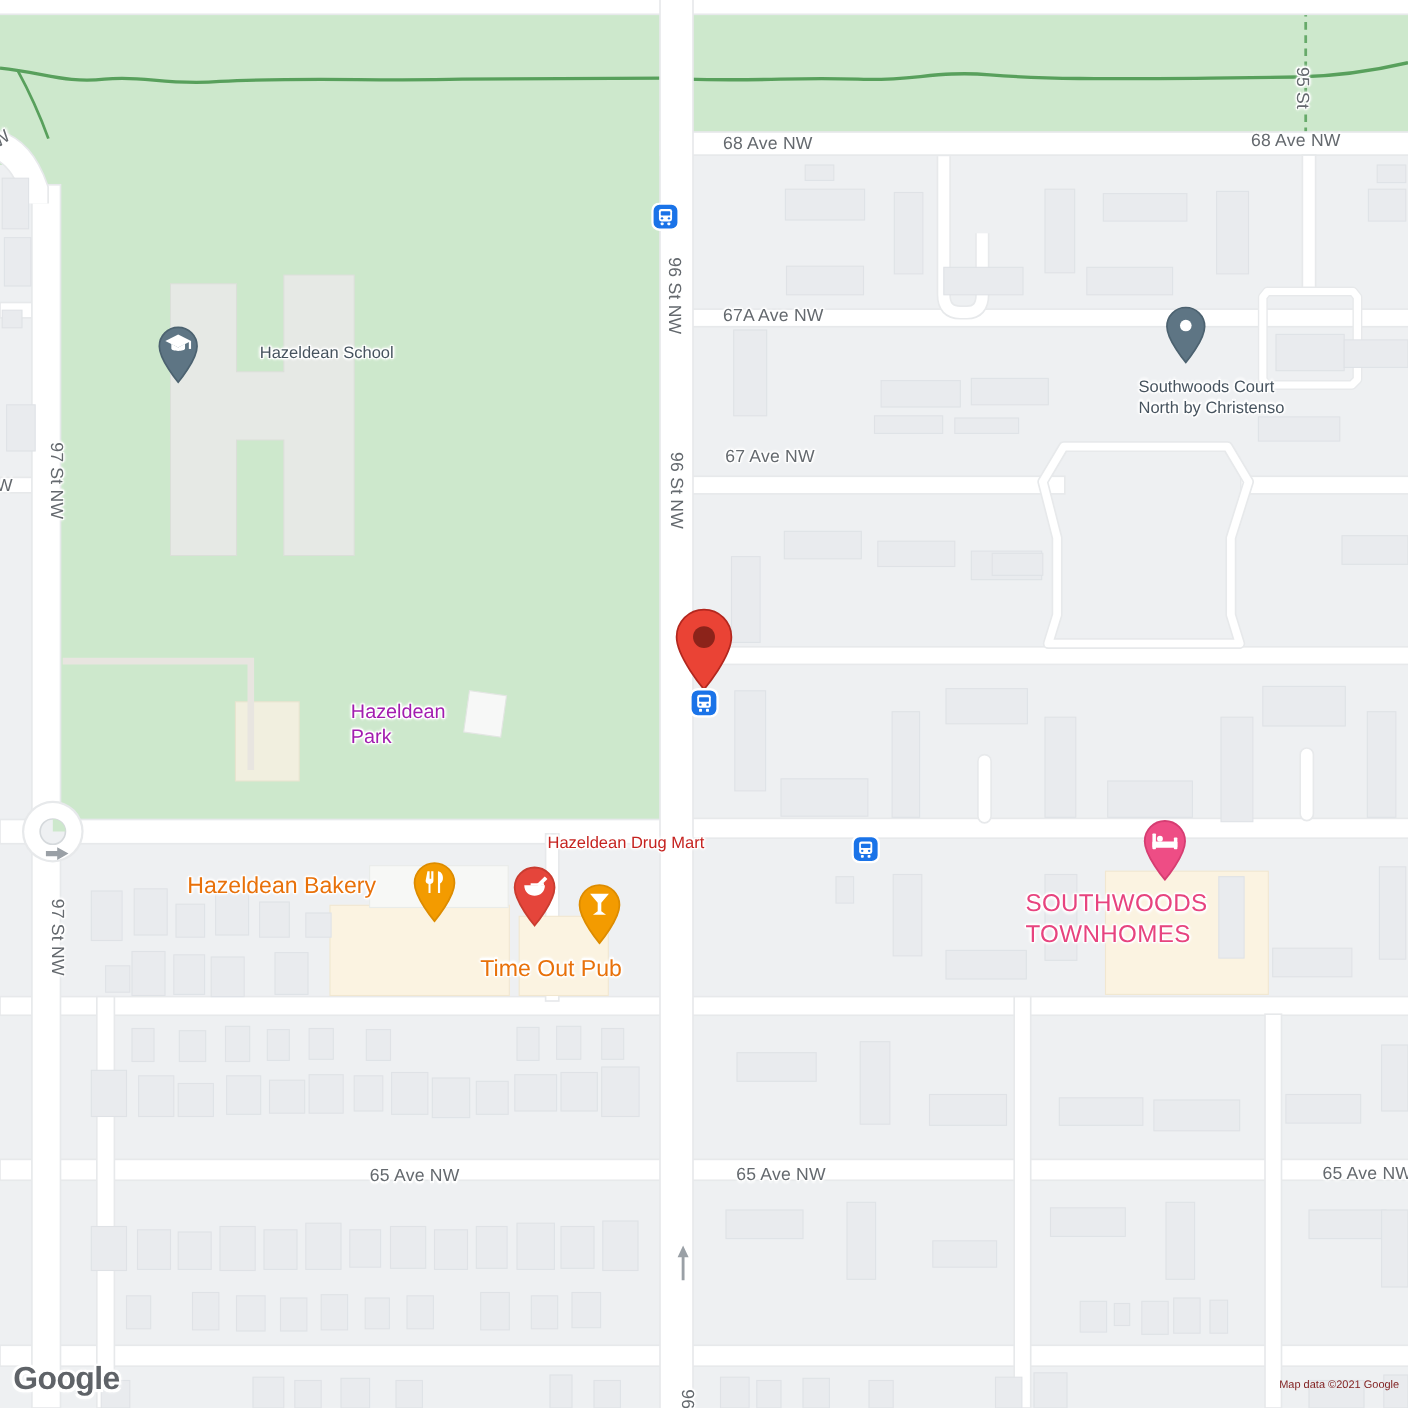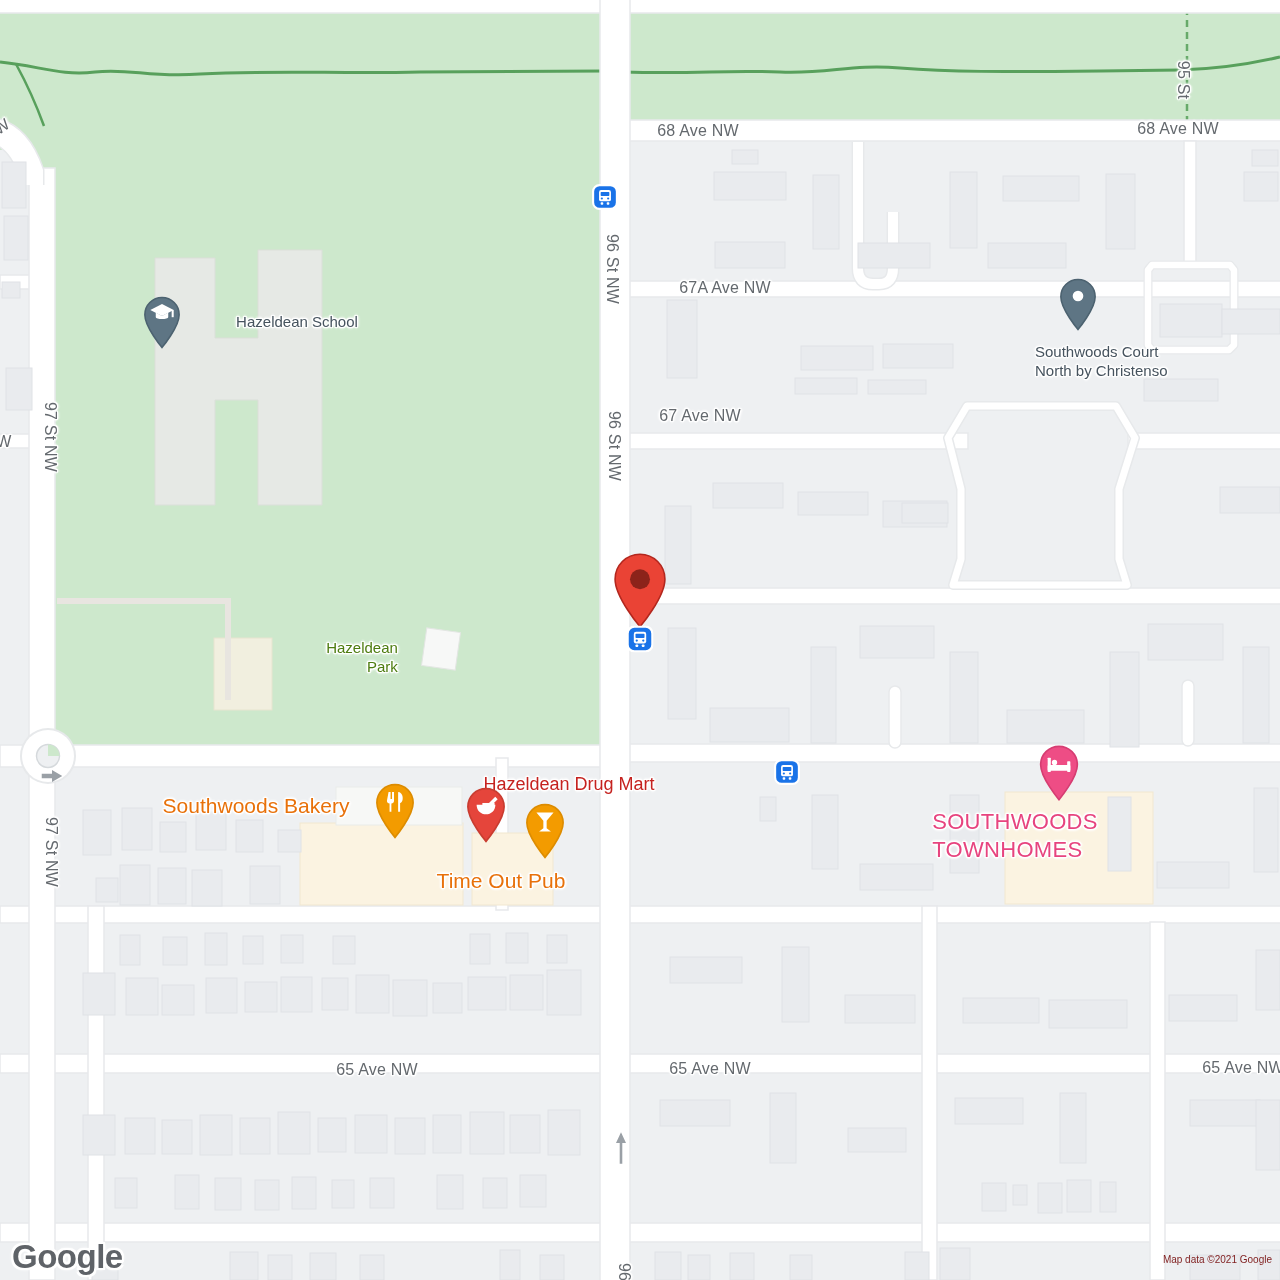--- a/index.html
+++ b/index.html
@@ -4,29 +4,29 @@
 <style>
   html,body{margin:0;padding:0;background:#fff;}
   #map{position:relative;width:1280px;height:1280px;overflow:hidden;
        font-family:"Liberation Sans",sans-serif;background:#eef0f2;}
   #geom{position:absolute;left:0;top:0;}
   .lbl{position:absolute;white-space:pre;line-height:1.25;pointer-events:auto;
        text-shadow:-1px -1px 0 #fff,1px -1px 0 #fff,-1px 1px 0 #fff,1px 1px 0 #fff,
                    0 2px 2px #fff,0 -2px 2px #fff,2px 0 2px #fff,-2px 0 2px #fff;}
   .st{font-size:16px;color:#64696e;letter-spacing:.2px;}
   .poi-school{font-size:15px;color:#46535e;}
-  .poi-park{font-size:15px;color:#4d7c0f;text-align:right;}
-  .poi-red{font-size:18px;color:#c5221f;margin-top:17px;}
+  .poi-park{font-size:18px;color:#a21caf;text-align:left;}
+  .poi-red{font-size:15px;color:#c5221f;}
   .poi-orange{font-size:21px;color:#e8710a;}
   .poi-pink{font-size:22px;color:#e7447f;text-align:left;letter-spacing:.3px;}
   .marker{position:absolute;}
   .marker svg{display:block;width:100%;height:100%;}
   .anchor-tip{transform:translate(-50%,-100%);}
   .anchor-c{transform:translate(-50%,-50%);}
-  #google-logo{position:absolute;left:12px;top:1238px;font-size:33px;font-weight:700;
+  #google-logo{position:absolute;left:12px;top:1238px;font-size:29px;font-weight:700;
        color:#5f6368;letter-spacing:-.5px;
        text-shadow:-2px -2px 0 #fff,2px -2px 0 #fff,-2px 2px 0 #fff,2px 2px 0 #fff,
                    0 2px 3px #fff,0 -2px 3px #fff,2px 0 3px #fff,-2px 0 3px #fff;}
   #attribution{position:absolute;right:8px;top:1254px;font-size:10px;color:#7f1d1d;}
 </style>
 </head>
 <body>
 
 <div id="map">
 
@@ -242,35 +242,35 @@
   </svg>
 
   <div id="label-layer">
       <div class="lbl st" style="left: 698px; top: 131px; transform: translate(-50%, -50%);">68 Ave NW</div>
       <div class="lbl st" style="left: 1178px; top: 129px; transform: translate(-50%, -50%);">68 Ave NW</div>
       <div class="lbl st" style="left: 1183px; top: 80px; transform: translate(-50%, -50%) rotate(90deg);">95 St</div>
       <div class="lbl st" style="left: 612px; top: 269px; transform: translate(-50%, -50%) rotate(90deg);">96 St NW</div>
       <div class="lbl st" style="left: 614px; top: 446px; transform: translate(-50%, -50%) rotate(90deg);">96 St NW</div>
       <div class="lbl st" style="left: 50px; top: 437px; transform: translate(-50%, -50%) rotate(90deg);">97 St NW</div>
       <div class="lbl st" style="left: 51px; top: 852px; transform: translate(-50%, -50%) rotate(90deg);">97 St NW</div>
-      <div class="lbl st" style="left: 725px; top: 288px; transform: translate(-50%, -50%);">67A Ave NW</div>
+      <div class="lbl st" style="left: 703px; top: 288px; transform: translate(-50%, -50%);">67A Ave NW</div>
       <div class="lbl st" style="left: 700px; top: 416px; transform: translate(-50%, -50%);">67 Ave NW</div>
       <div class="lbl st" style="left: 377px; top: 1070px; transform: translate(-50%, -50%);">65 Ave NW</div>
       <div class="lbl st" style="left: 710px; top: 1069px; transform: translate(-50%, -50%);">65 Ave NW</div>
       <div class="lbl st" style="left: 1243px; top: 1068px; transform: translate(-50%, -50%);">65 Ave NW</div>
       <div class="lbl st" style="left: 4px; top: 442px; transform: translate(-50%, -50%);">W</div>
       <div class="lbl st" style="left: 2px; top: 127px; transform: translate(-50%, -50%) rotate(-35deg);">W</div>
       <div class="lbl st" style="left: 624px; top: 1272px; transform: translate(-50%, -50%) rotate(90deg);">96</div>
       <div class="lbl poi-school" style="left: 297px; top: 322px; transform: translate(-50%, -50%);">Hazeldean School</div>
       <div class="lbl poi-park" style="left: 362px; top: 658px; transform: translate(-50%, -50%);">Hazeldean
 Park</div>
       <div class="lbl poi-school" style="left: 1035px; top: 343px;">Southwoods Court
 North by Christenso</div>
       <div class="lbl poi-red" style="left: 569px; top: 767px; transform: translate(-50%, -50%);">Hazeldean Drug Mart</div>
-      <div class="lbl poi-orange" style="left: 256px; top: 806px; transform: translate(-50%, -50%);">Southwoods Bakery</div>
+      <div class="lbl poi-orange" style="left: 256px; top: 806px; transform: translate(-50%, -50%);">Hazeldean Bakery</div>
       <div class="lbl poi-orange" style="left: 480px; top: 881px; transform: translate(-50%, -50%); margin-left: 21px;">Time Out Pub</div>
       <div class="lbl poi-pink" style="left: 1015px; top: 835px; transform: translate(-50%, -50%);">SOUTHWOODS
 TOWNHOMES</div>
     </div>
   <div id="marker-layer">
       <div class="marker anchor-tip" style="left: 162px; top: 349px; width: 38px; height: 53px;">
         <svg viewBox="0 0 24 34">
           <path d="M12 1C5.9 1 1 5.9 1 12c0 8 11 21 11 21s11-13 11-21C23 5.9 18.1 1 12 1Z" fill="#5e7584" stroke="#4c6270" stroke-width="1"></path>
           <path d="M12 5.2 L19.5 9 L12 12.8 L4.5 9 Z" fill="#fff"></path>
           <path d="M8 10.6 V13.4 C8 15.2 16 15.2 16 13.4 V10.6 L12 12.8 Z" fill="#fff"></path>

